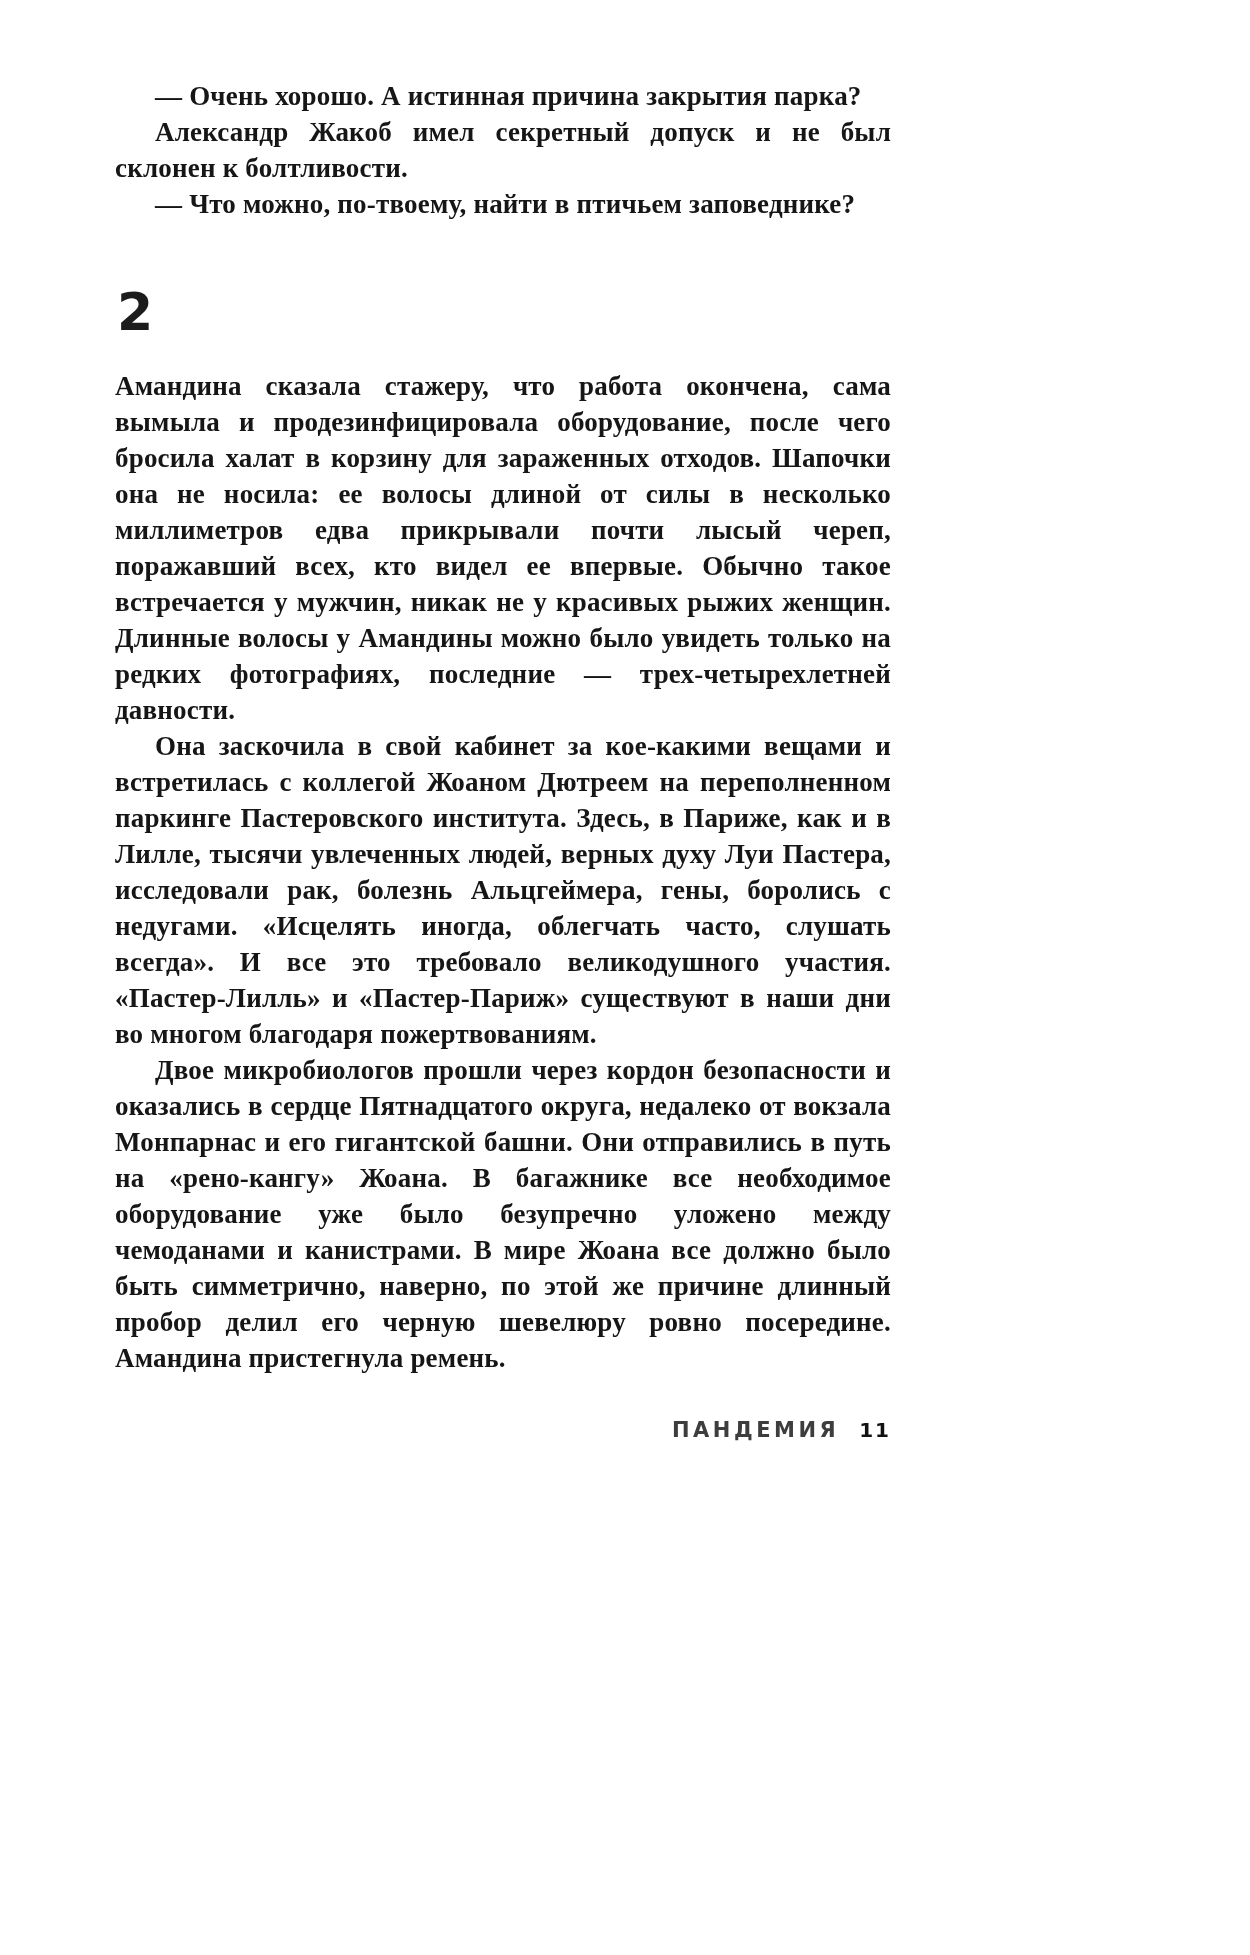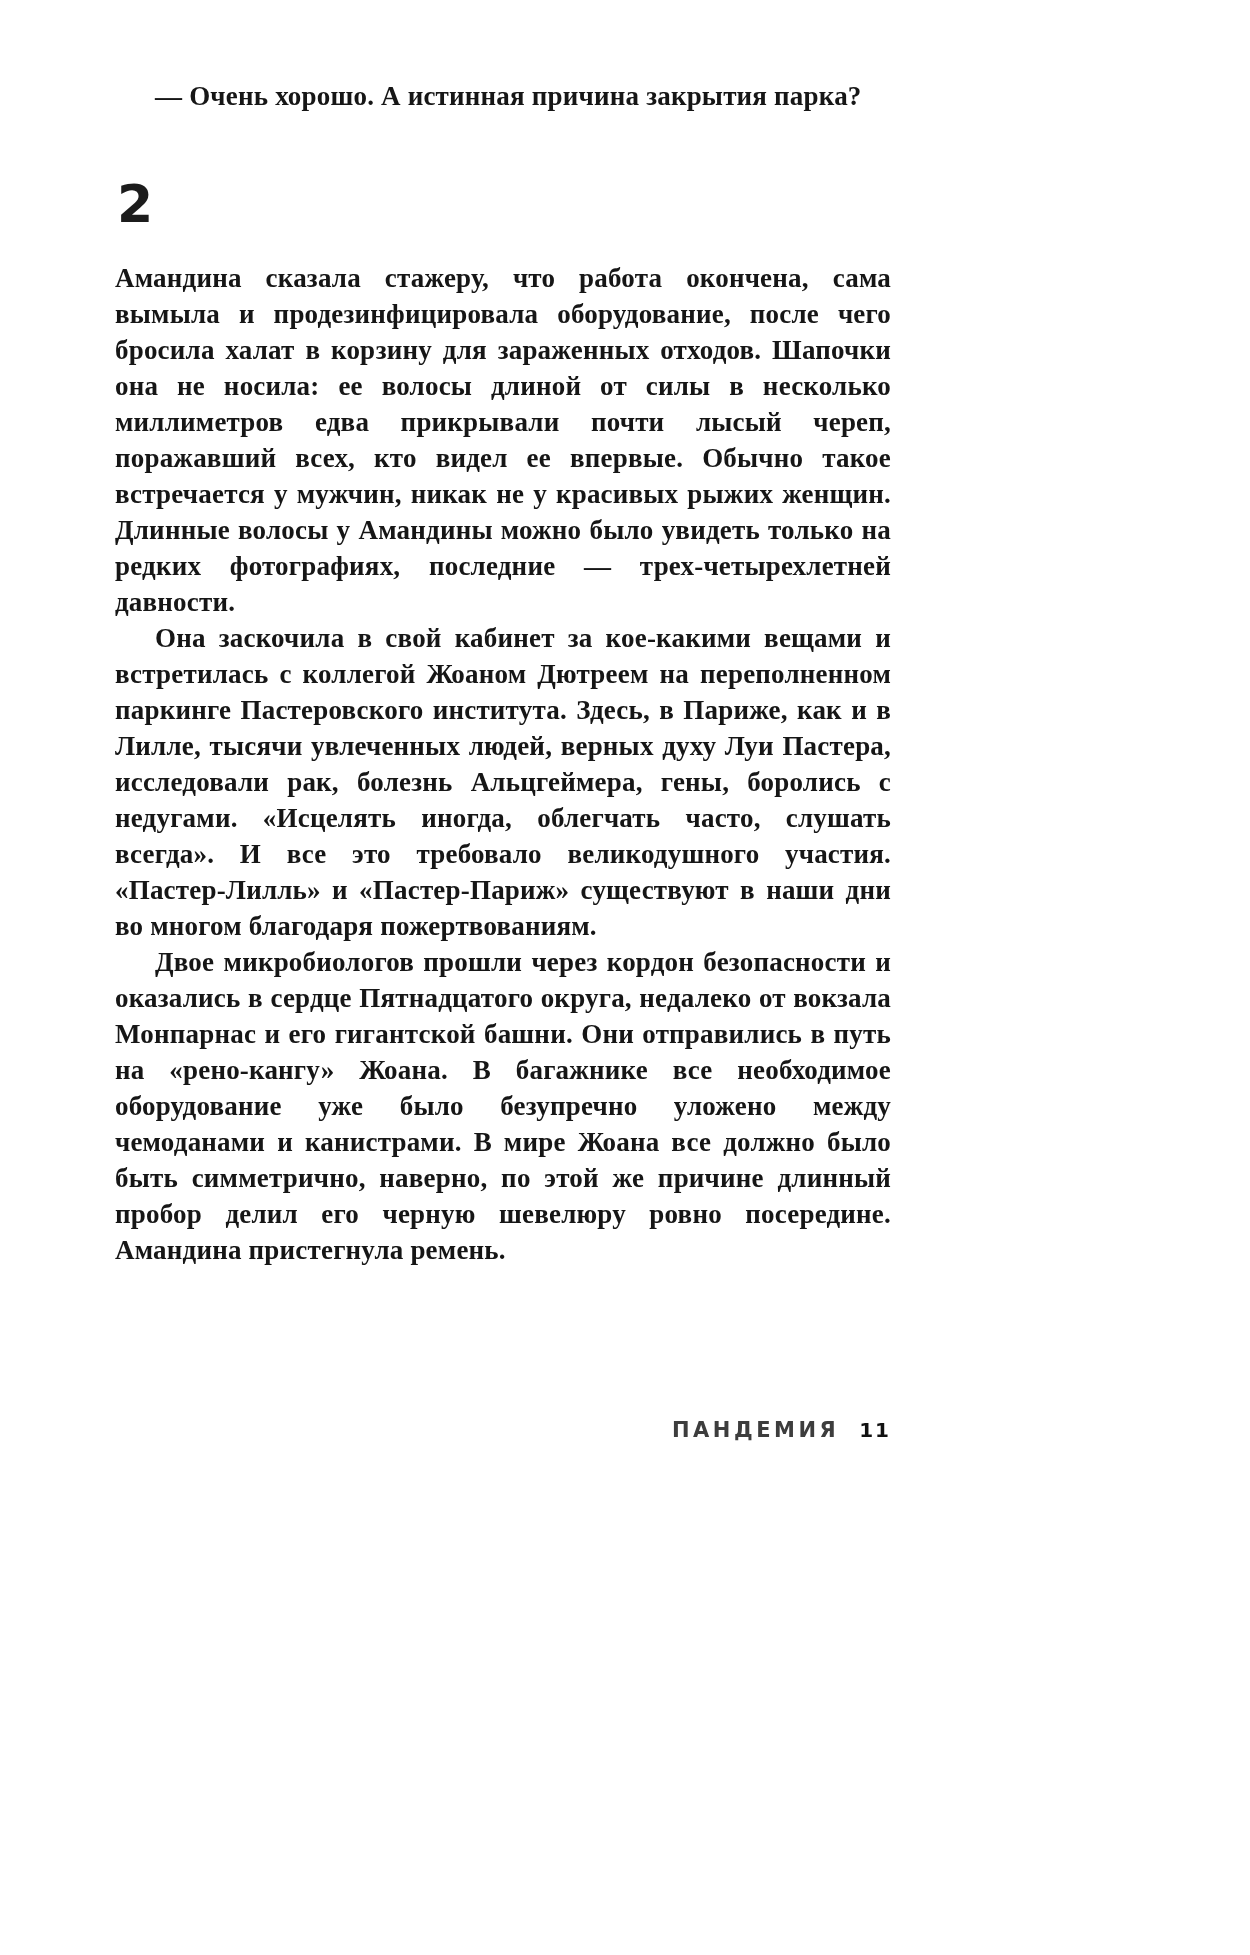--- a/index.html
+++ b/index.html
@@ -70,20 +70,22 @@
   }
 </style>
 </head>
 <body>
 
 <div class="book-page">
 
   <div class="text-col">
 
     <p class="para">— Очень хорошо. А истинная причина закрытия парка?</p>
+    <p class="para">Александр Жакоб имел секретный допуск и не был склонен к болтливости.</p>
+    <p class="para">— Что можно, по-твоему, найти в птичьем заповеднике?</p>
 
     <div class="chapter-num">2</div>
 
     <p class="para no-indent">Амандина сказала стажеру, что работа окончена, сама вымыла и продезинфицировала оборудование, после чего бросила халат в корзину для зараженных отходов. Шапочки она не носила: ее волосы длиной от силы в несколько миллиметров едва прикрывали почти лысый череп, поражавший всех, кто видел ее впервые. Обычно такое встречается у мужчин, никак не у красивых рыжих женщин. Длинные волосы у Амандины можно было увидеть только на редких фотографиях, последние — трех-четырехлетней давности.</p>
     <p class="para">Она заскочила в свой кабинет за кое-какими вещами и встретилась с коллегой Жоаном Дютреем на переполненном паркинге Пастеровского института. Здесь, в Париже, как и в Лилле, тысячи увлеченных людей, верных духу Луи Пастера, исследовали рак, болезнь Альцгеймера, гены, боролись с недугами. «Исцелять иногда, облегчать часто, слушать всегда». И все это требовало великодушного участия. «Пастер-Лилль» и «Пастер-Париж» существуют в наши дни во многом благодаря пожертвованиям.</p>
     <p class="para">Двое микробиологов прошли через кордон безопасности и оказались в сердце Пятнадцатого округа, недалеко от вокзала Монпарнас и его гигантской башни. Они отправились в путь на «рено-кангу» Жоана. В багажнике все необходимое оборудование уже было безупречно уложено между чемоданами и канистрами. В мире Жоана все должно было быть симметрично, наверно, по этой же причине длинный пробор делил его черную шевелюру ровно посередине. Амандина пристегнула ремень.</p>
 
   </div>
 
   <div class="page-footer">

